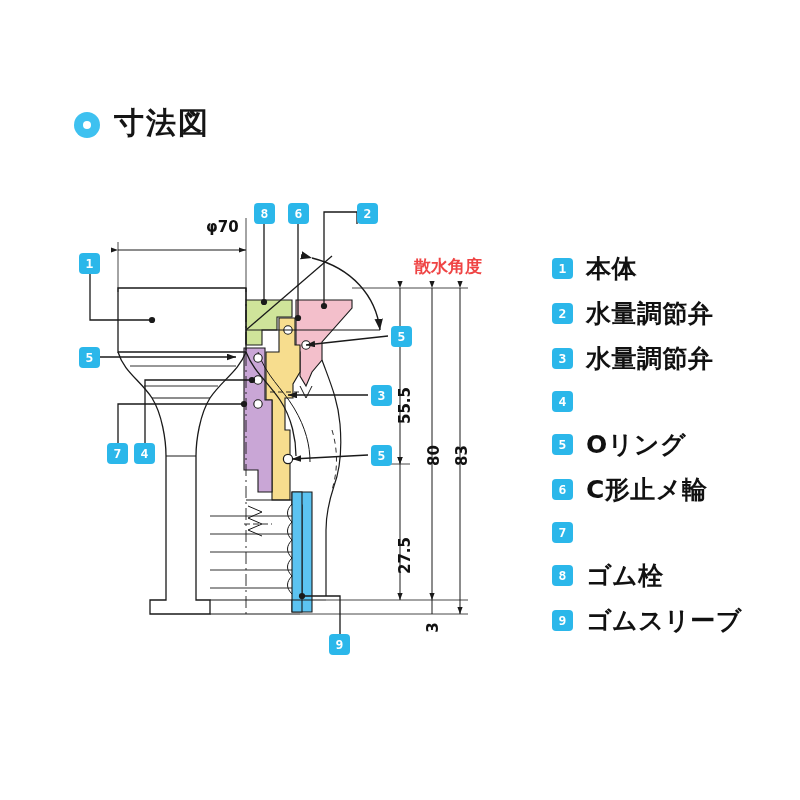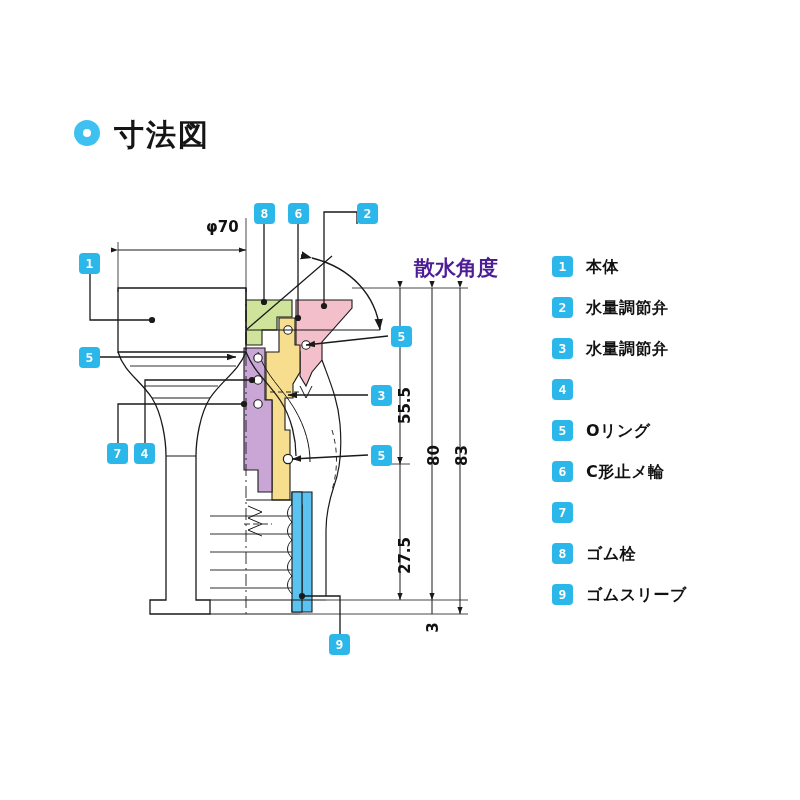--- a/index.html
+++ b/index.html
@@ -7,22 +7,22 @@
     width:800px;height:800px;
     background:#ffffff;
     font-family:"DejaVu Sans","Liberation Sans",sans-serif;
     overflow:hidden;
     position:relative;
   }
   #page{position:absolute;inset:0;}
 
   
   .header{
-    position:absolute;left:74px;top:120px;
-    display:flex;align-items:flex-start;gap:14px;
+    position:absolute;left:74px;top:108px;
+    display:flex;align-items:flex-end;gap:14px;
   }
   .dot-icon{
     width:26px;height:26px;border-radius:50%;
     background:#3ec1f0;
     display:flex;align-items:center;justify-content:center;
     flex:0 0 auto;
   }
   .dot-icon .inner{
     width:8px;height:8px;border-radius:50%;background:#ffffff;
   }
@@ -39,21 +39,21 @@
   .legend-row{display:flex;align-items:center;gap:13px;}
   .badge{
     width:21px;height:21px;border-radius:4px;
     background:#2bb7ea;
     color:#ffffff;font-size:13px;font-weight:bold;
     display:flex;align-items:center;justify-content:center;
     flex:0 0 auto;line-height:1;
     font-family:"DejaVu Sans Mono","Liberation Mono",monospace;
   }
   .legend-label{
-    font-size:16px;font-weight:bold;color:#111111;
+    font-size:25px;font-weight:bold;color:#111111;
     line-height:1;letter-spacing:0.5px;
   }
 
   
   .drawing{position:absolute;left:0;top:0;width:540px;height:700px;}
   .drawing svg{display:block;}
 
   
   .callout{
     position:absolute;width:21px;height:21px;border-radius:4px;
@@ -65,21 +65,21 @@
   }
 
   .dimtext{
     position:absolute;
     font-size:15px;font-weight:bold;color:#111;
     font-family:"DejaVu Sans","Liberation Sans",sans-serif;
     line-height:1;white-space:nowrap;
   }
   .dimtext.vert{transform-origin:center center;transform:rotate(-90deg);}
   .anglelabel{
-    position:absolute;font-size:21px;font-weight:bold;color:#4c1d95;
+    position:absolute;font-size:17px;font-weight:bold;color:#ef4444;
     white-space:nowrap;line-height:1;
   }
 </style>
 </head>
 <body>
 
 <div id="page">
 
   <div class="header">
     <span class="dot-icon">

